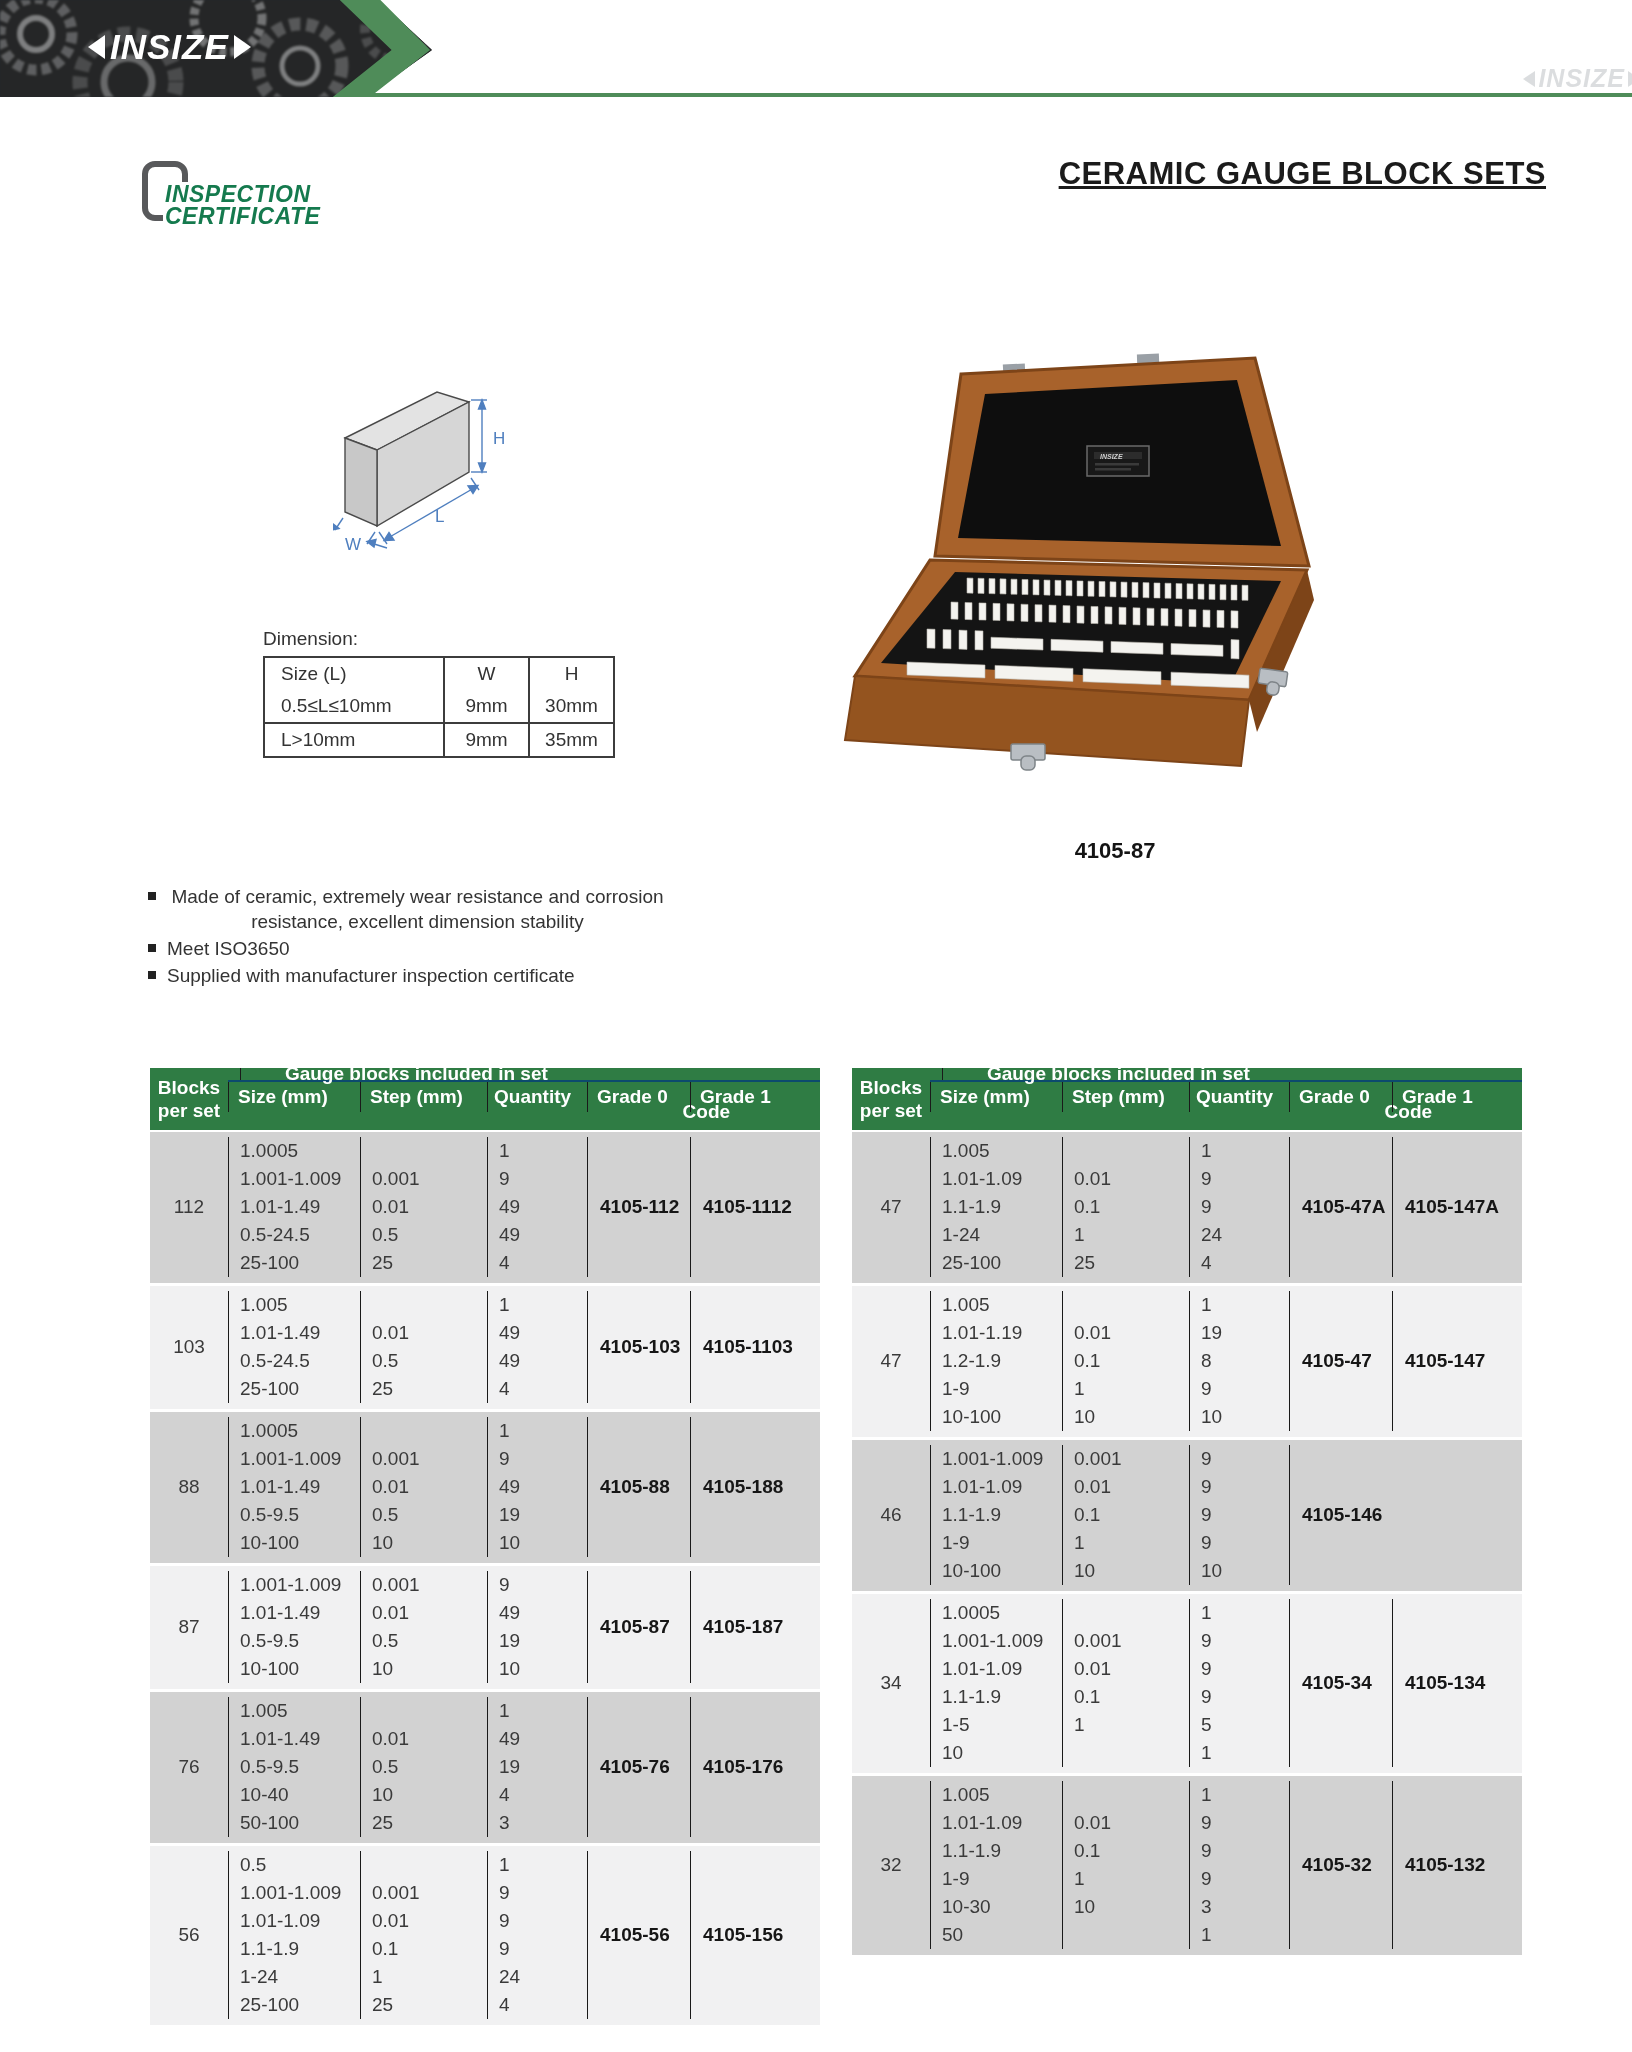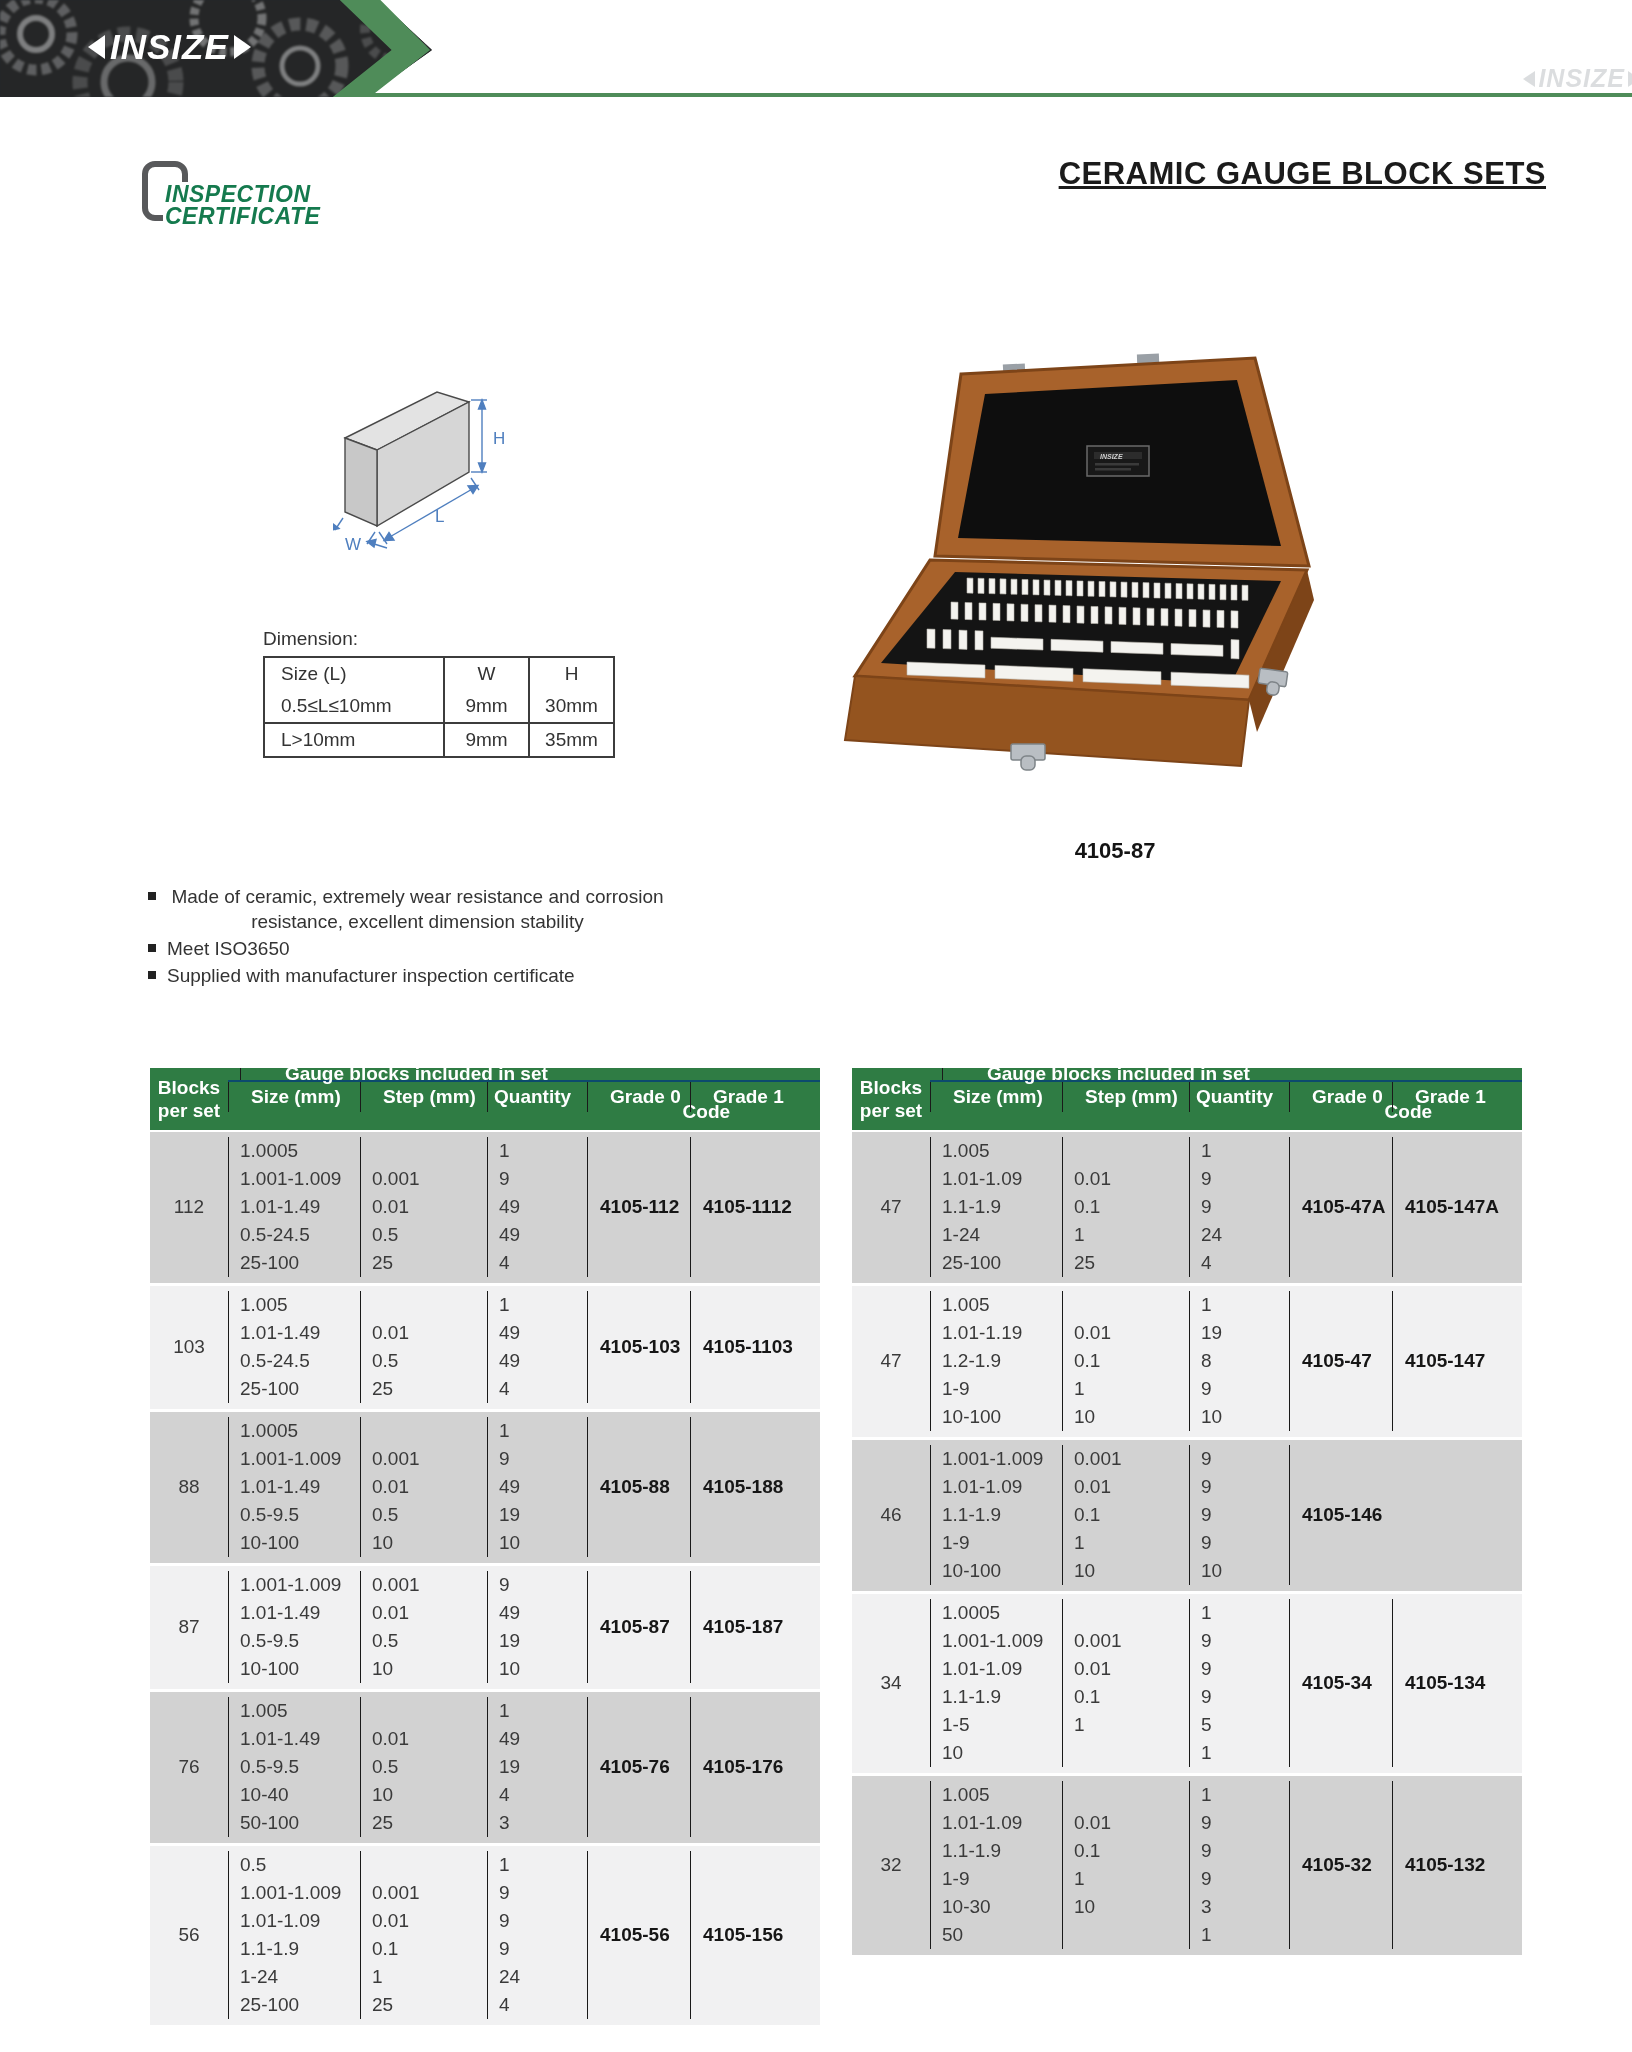--- a/index.html
+++ b/index.html
@@ -71,21 +71,21 @@
   .spec-table.left{left:150px;}
   .spec-table.right{left:852px;}
   .sthead{display:flex;background:var(--table_header_green);color:#fff;font-weight:bold;border-bottom:2px solid #fff;}
   .th-blocks{width:78px;height:62px;display:flex;flex-direction:column;align-items:center;justify-content:center;
              font-size:19px;line-height:23px;}
   .th-right{width:592px;}
   .th-row1{display:flex;height:14px;border-bottom:2px solid #0c4a6e;padding-left:12px;}
   .th-gauge{width:359px;border-left:1px solid #1a1a1a;display:flex;align-items:center;justify-content:center;font-size:19px;}
   .th-code{width:233px;border-left:1px solid #1a1a1a;display:flex;align-items:center;justify-content:center;font-size:19px;margin-top:44px;}
   .th-row2{display:flex;height:30px;}
-  .th2{display:flex;align-items:center;border-left:1px solid #1a1a1a;font-size:19px;padding-left:22px;}
+  .th2{display:flex;align-items:center;border-left:1px solid #1a1a1a;font-size:19px;padding-left:9px;}
   .th2.c-size{width:132px;}
   .th2.c-step{width:127px;}
   .th2.c-qty{width:100px;padding-left:6px;}
   .th2.c-g0{width:103px;}
   .th2.c-g1{width:130px;}
   .group{display:flex;padding:5px 0 6px 0;}
   .stbody .group + .group{border-top:3px solid #fff;}
   .group.dark{background:var(--group_shade_dark);}
   .group.light{background:var(--group_shade_light);}
   .cell{font-size:19px;color:var(--ink);}

